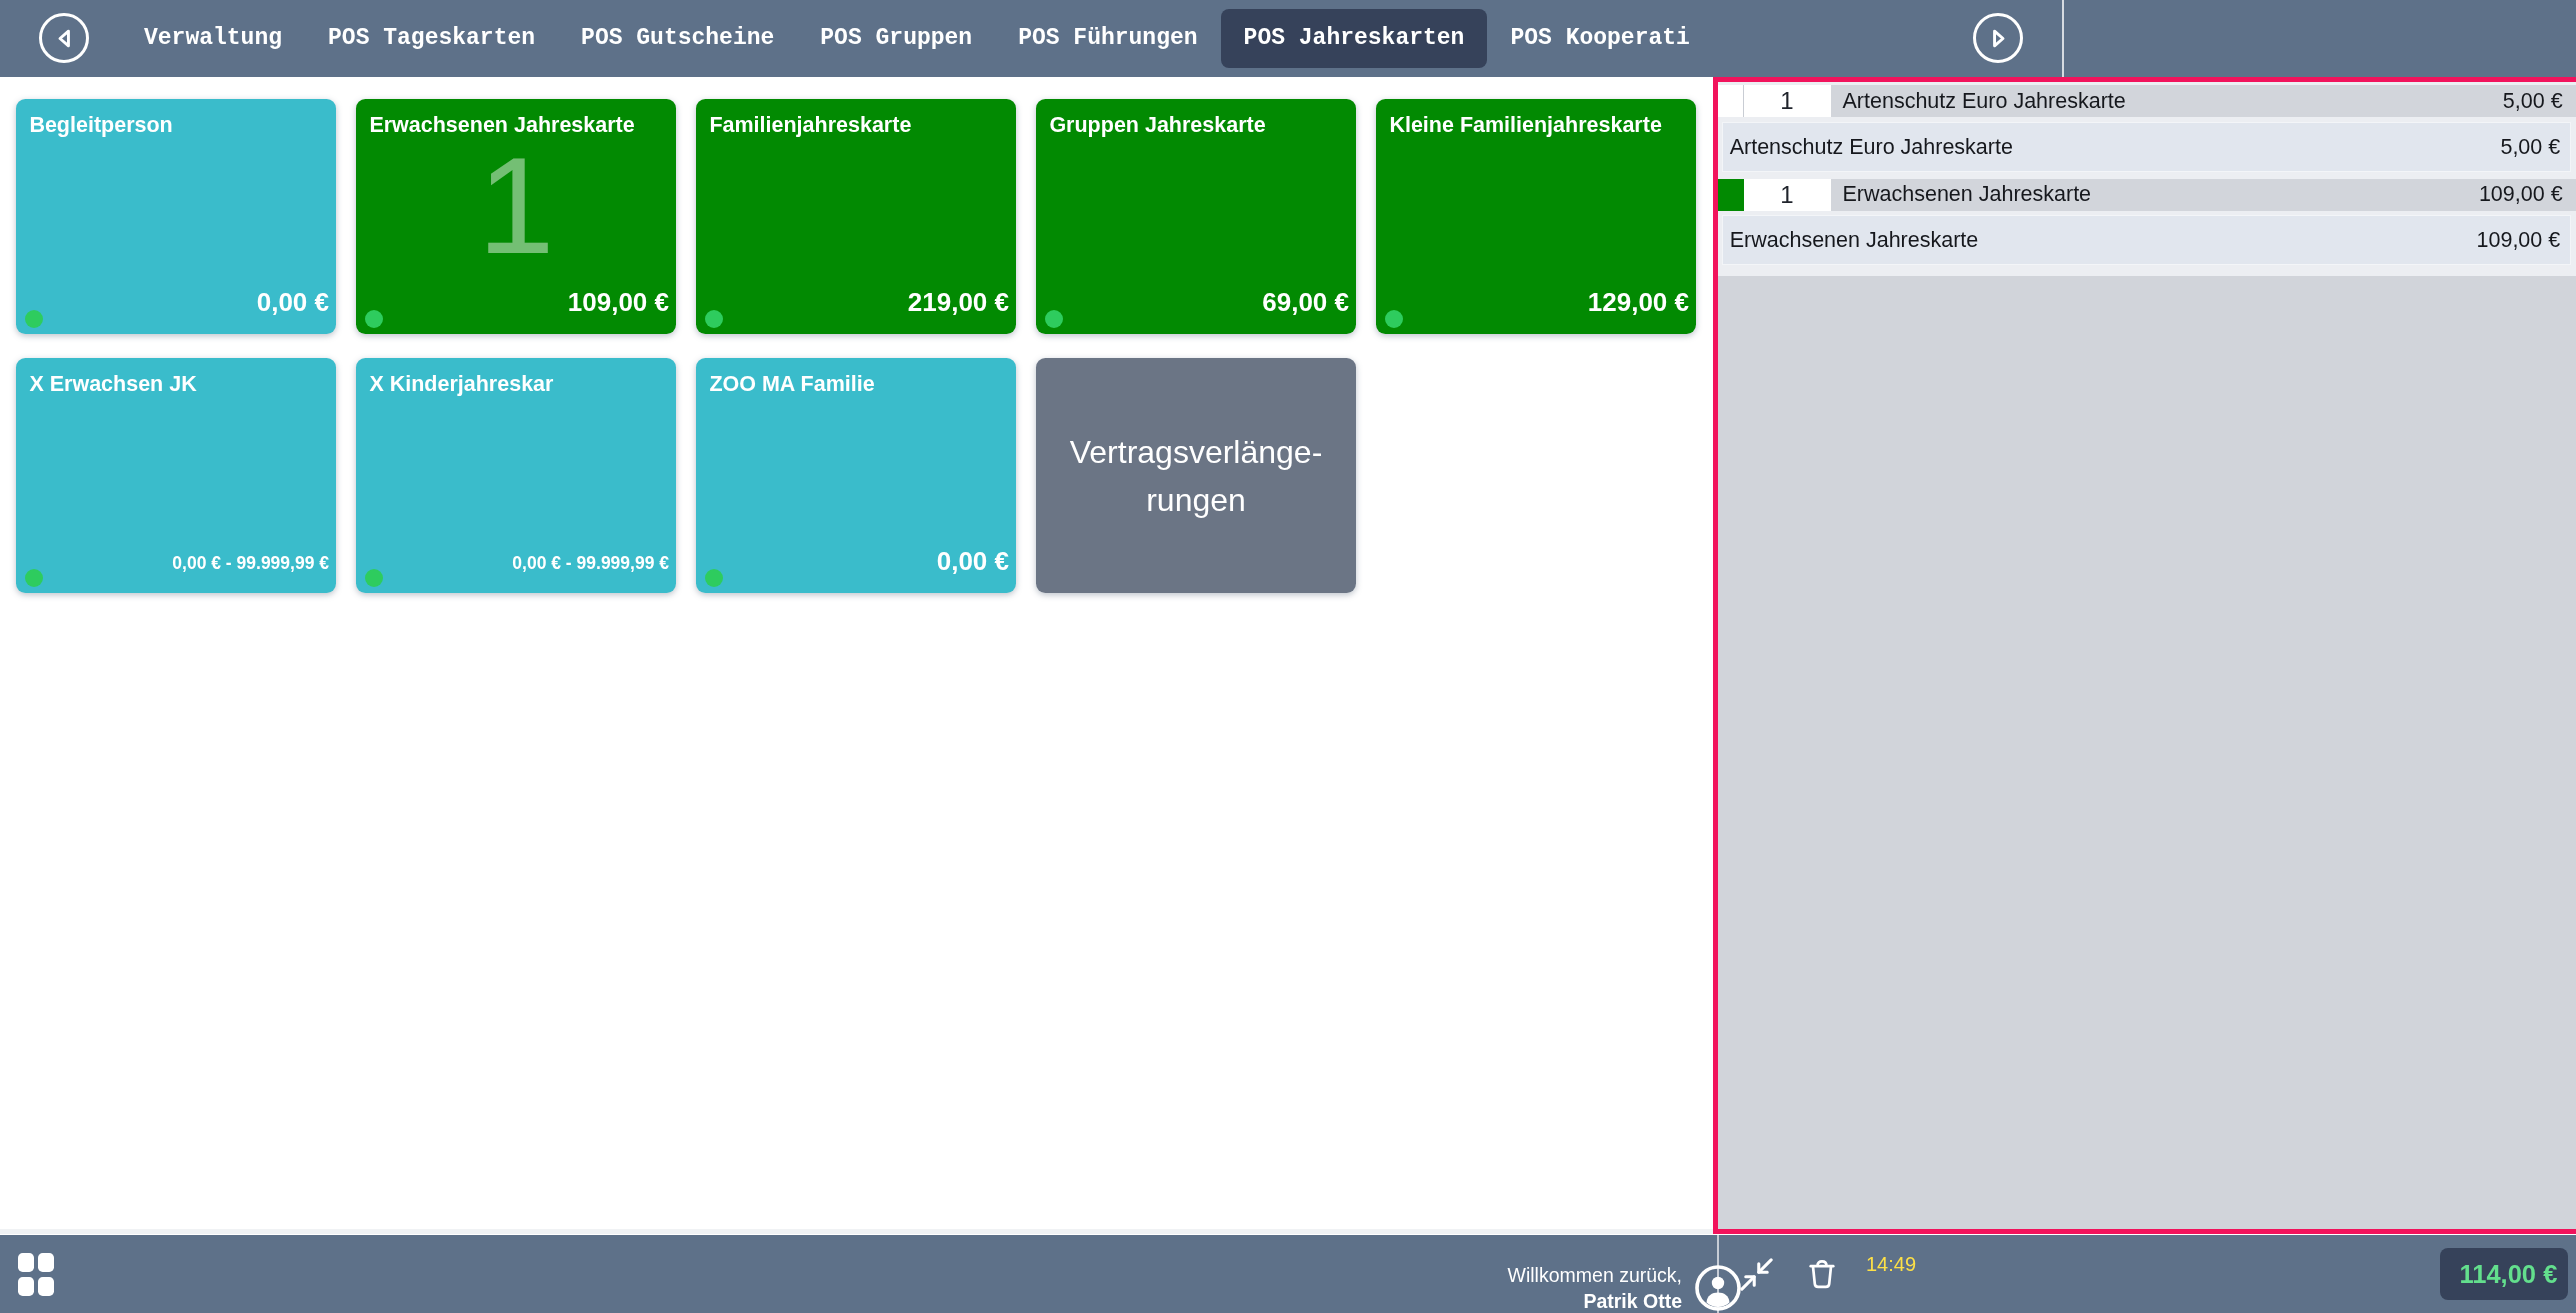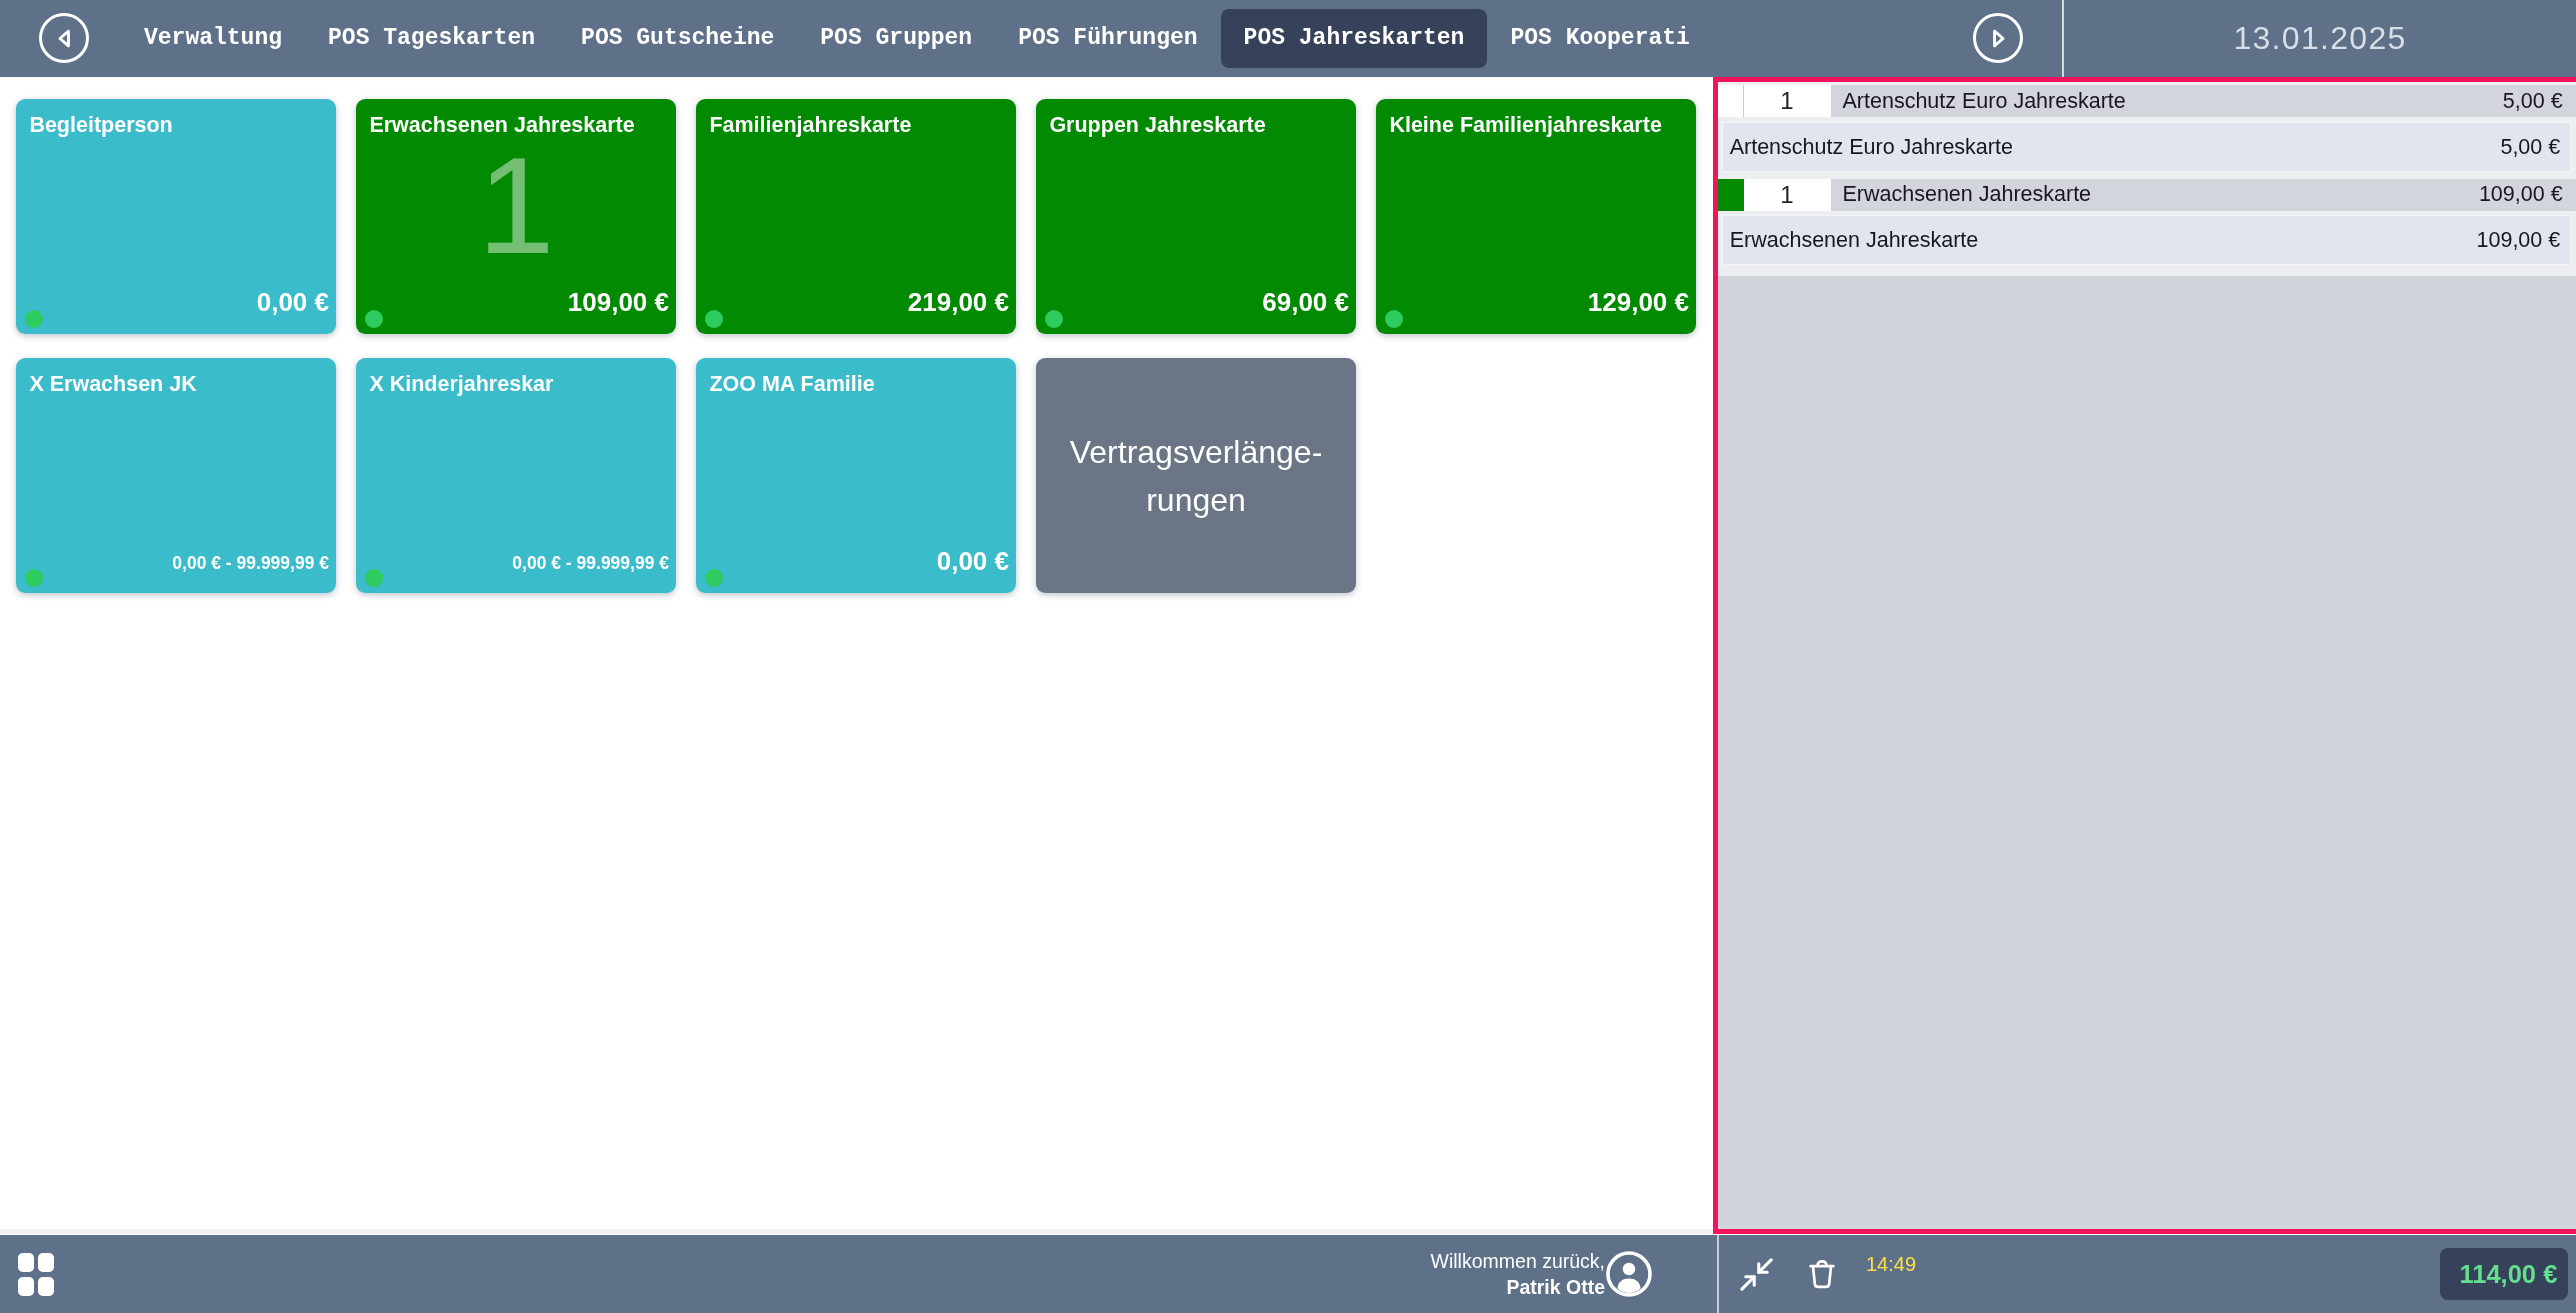--- a/index.html
+++ b/index.html
@@ -55,22 +55,22 @@
   .detail-row { height:50px; margin:0 5.4px 6.7px 4px; background:#e1e6ee; border:1.3px solid #f3f5f8;
                 display:flex; align-items:center; justify-content:space-between; padding:0 9.4px 0 6.7px;
                 font-size:21.5px; color:#16181d; cursor:pointer; }
 
   
   .bottom-strip { position:absolute; left:0; top:1229px; width:1713px; height:5.4px; background:#f0f2f4; }
   .bottom-bar { position:absolute; left:0; top:1235px; width:2576px; height:79px; background:#5e7189; }
   .grid-btn { position:absolute; left:17.5px; top:18px; width:37px; height:42px; display:grid;
               grid-template-columns:16px 16px; grid-template-rows:19px 19px; gap:4.7px; cursor:pointer; }
   .grid-btn span { background:#ffffff; border-radius:4.7px; }
-  .welcome { position:absolute; left:1339px; top:0; width:314px; height:79px; display:flex;
-             align-items:center; justify-content:flex-end; gap:0; }
+  .welcome { position:absolute; left:1428px; top:0; width:314px; height:79px; display:flex;
+             align-items:flex-end; justify-content:flex-end; gap:12px; }
   .welcome-text { text-align:right; color:#ffffff; font-size:19.5px; line-height:1.3; }
   .welcome-text .bold { font-weight:700; }
   .bottom-divider { position:absolute; left:1717px; top:0; width:2px; height:79px; background:rgba(255,255,255,0.65); }
   .icon-btn { position:absolute; cursor:pointer; }
   .collapse-btn { left:1737px; top:19.5px; }
   .trash-btn { left:1804px; top:21px; }
   .clock { position:absolute; left:1866px; top:0; height:58px; display:flex; align-items:center;
            color:#fde047; font-size:20px; }
   .total-box { position:absolute; left:2440px; top:13.4px; width:128px; height:52px; background:#36425a;
                border-radius:8px; display:flex; align-items:center; justify-content:flex-end;
@@ -103,21 +103,20 @@
 
     <div class="circle-btn nav-fwd">
       <span>
         <svg width="27" height="27" viewBox="0 0 24 24" fill="none" stroke="#ffffff" stroke-width="2.6" stroke-linejoin="round">
           <path d="M8.5 5.5 L16 12 L8.5 18.5 Z"></path>
         </svg>
       </span>
     </div>
 
     <div class="nav-divider"></div>
-    <div class="nav-date">13.01.2025</div>
   </div>
 
   <div class="tiles">
 
     <div class="tile teal">
       <div class="tile-title">Begleitperson</div>
       <div class="tile-price">0,00 €</div>
       <div class="tile-dot"></div>
     </div>
 

